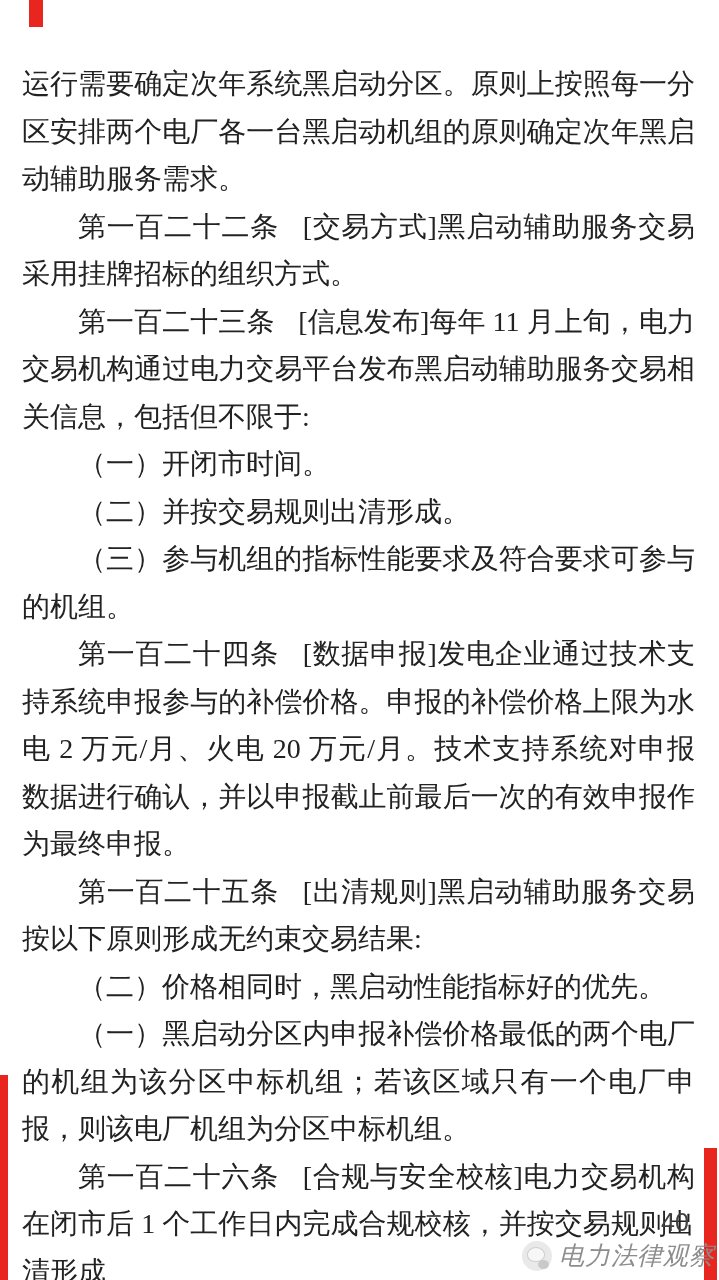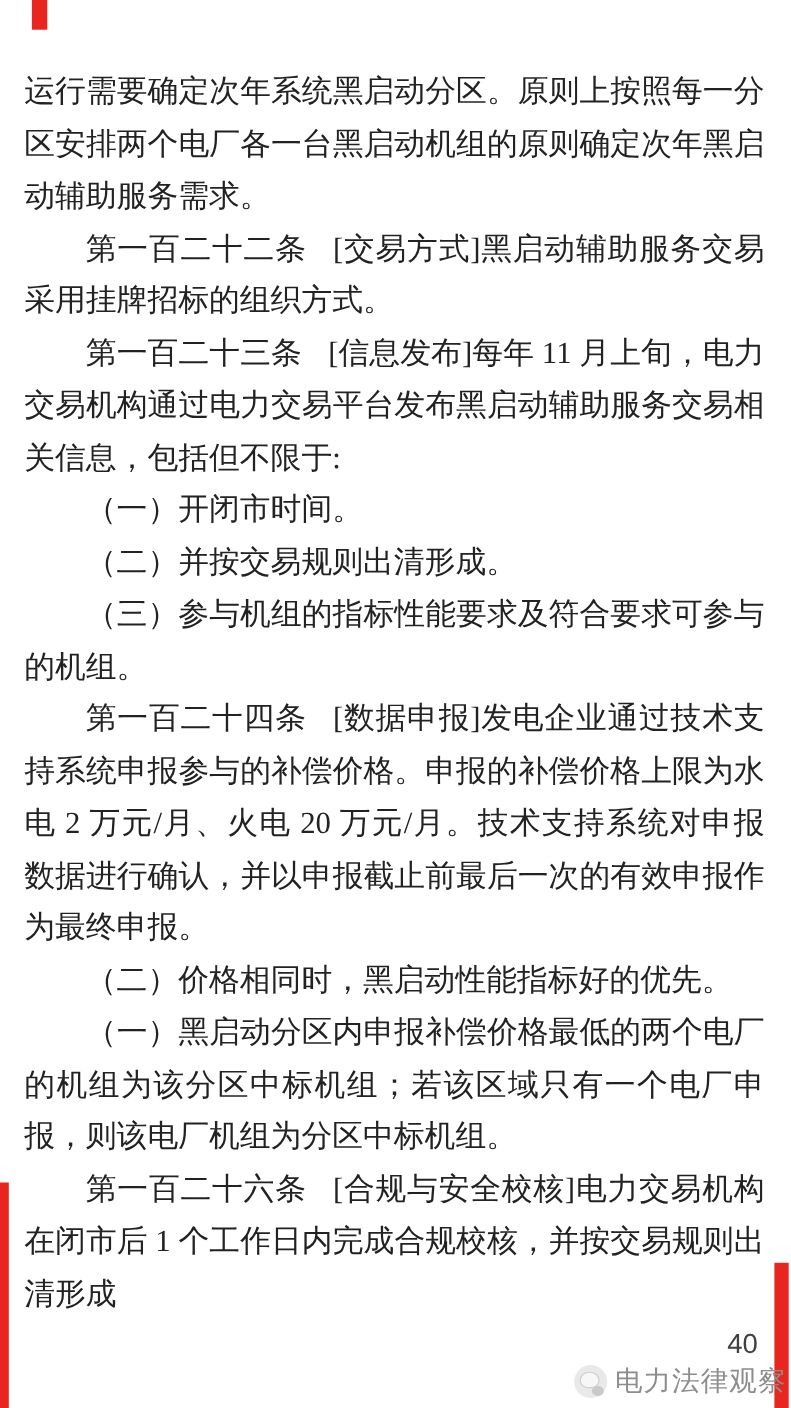--- a/index.html
+++ b/index.html
@@ -61,20 +61,21 @@
     font-family: "Liberation Sans", "DejaVu Sans", sans-serif;
   }
 
   .brand {
     position: absolute;
     bottom: 8px;
     right: 4px;
     display: flex;
     align-items: center;
     gap: 7px;
+    font-style: italic;
   }
   .brand-icon {
     width: 30px;
     height: 30px;
     border-radius: 50%;
     background: #e9e9e9;
     position: relative;
     flex: 0 0 auto;
   }
   .brand-icon::before {
@@ -115,20 +116,21 @@
   <div class="red-bar bottom-right"></div>
 
   <main class="doc">
     <p class="para no-indent"><span class="lead"></span><span>运行需要确定次年系统黑启动分区。原则上按照每一分区安排两个电厂各一台黑启动机组的原则确定次年黑启动辅助服务需求。</span></p>
     <p class="para"><span class="lead">第一百二十二条</span><span>[交易方式]黑启动辅助服务交易采用挂牌招标的组织方式。</span></p>
     <p class="para"><span class="lead">第一百二十三条</span><span>[信息发布]每年 11 月上旬，电力交易机构通过电力交易平台发布黑启动辅助服务交易相关信息，包括但不限于:</span></p>
     <p class="para"><span class="lead"></span><span>（一）开闭市时间。</span></p>
     <p class="para"><span class="lead"></span><span>（二）并按交易规则出清形成。</span></p>
     <p class="para"><span class="lead"></span><span>（三）参与机组的指标性能要求及符合要求可参与的机组。</span></p>
     <p class="para"><span class="lead">第一百二十四条</span><span>[数据申报]发电企业通过技术支持系统申报参与的补偿价格。申报的补偿价格上限为水电 2 万元/月、火电 20 万元/月。技术支持系统对申报数据进行确认，并以申报截止前最后一次的有效申报作为最终申报。</span></p>
+    <p class="para"><span class="lead">第一百二十五条</span><span>[出清规则]黑启动辅助服务交易按以下原则形成无约束交易结果:</span></p>
     <p class="para"><span class="lead"></span><span>（二）价格相同时，黑启动性能指标好的优先。</span></p>
     <p class="para"><span class="lead"></span><span>（一）黑启动分区内申报补偿价格最低的两个电厂的机组为该分区中标机组；若该区域只有一个电厂申报，则该电厂机组为分区中标机组。</span></p>
     <p class="para"><span class="lead">第一百二十六条</span><span>[合规与安全校核]电力交易机构在闭市后 1 个工作日内完成合规校核，并按交易规则出清形成</span></p>
   </main>
 
   <div class="page-number">40</div>
 
   <footer class="brand">
     <span class="brand-icon"></span>
     <span class="brand-name">电力法律观察</span>

